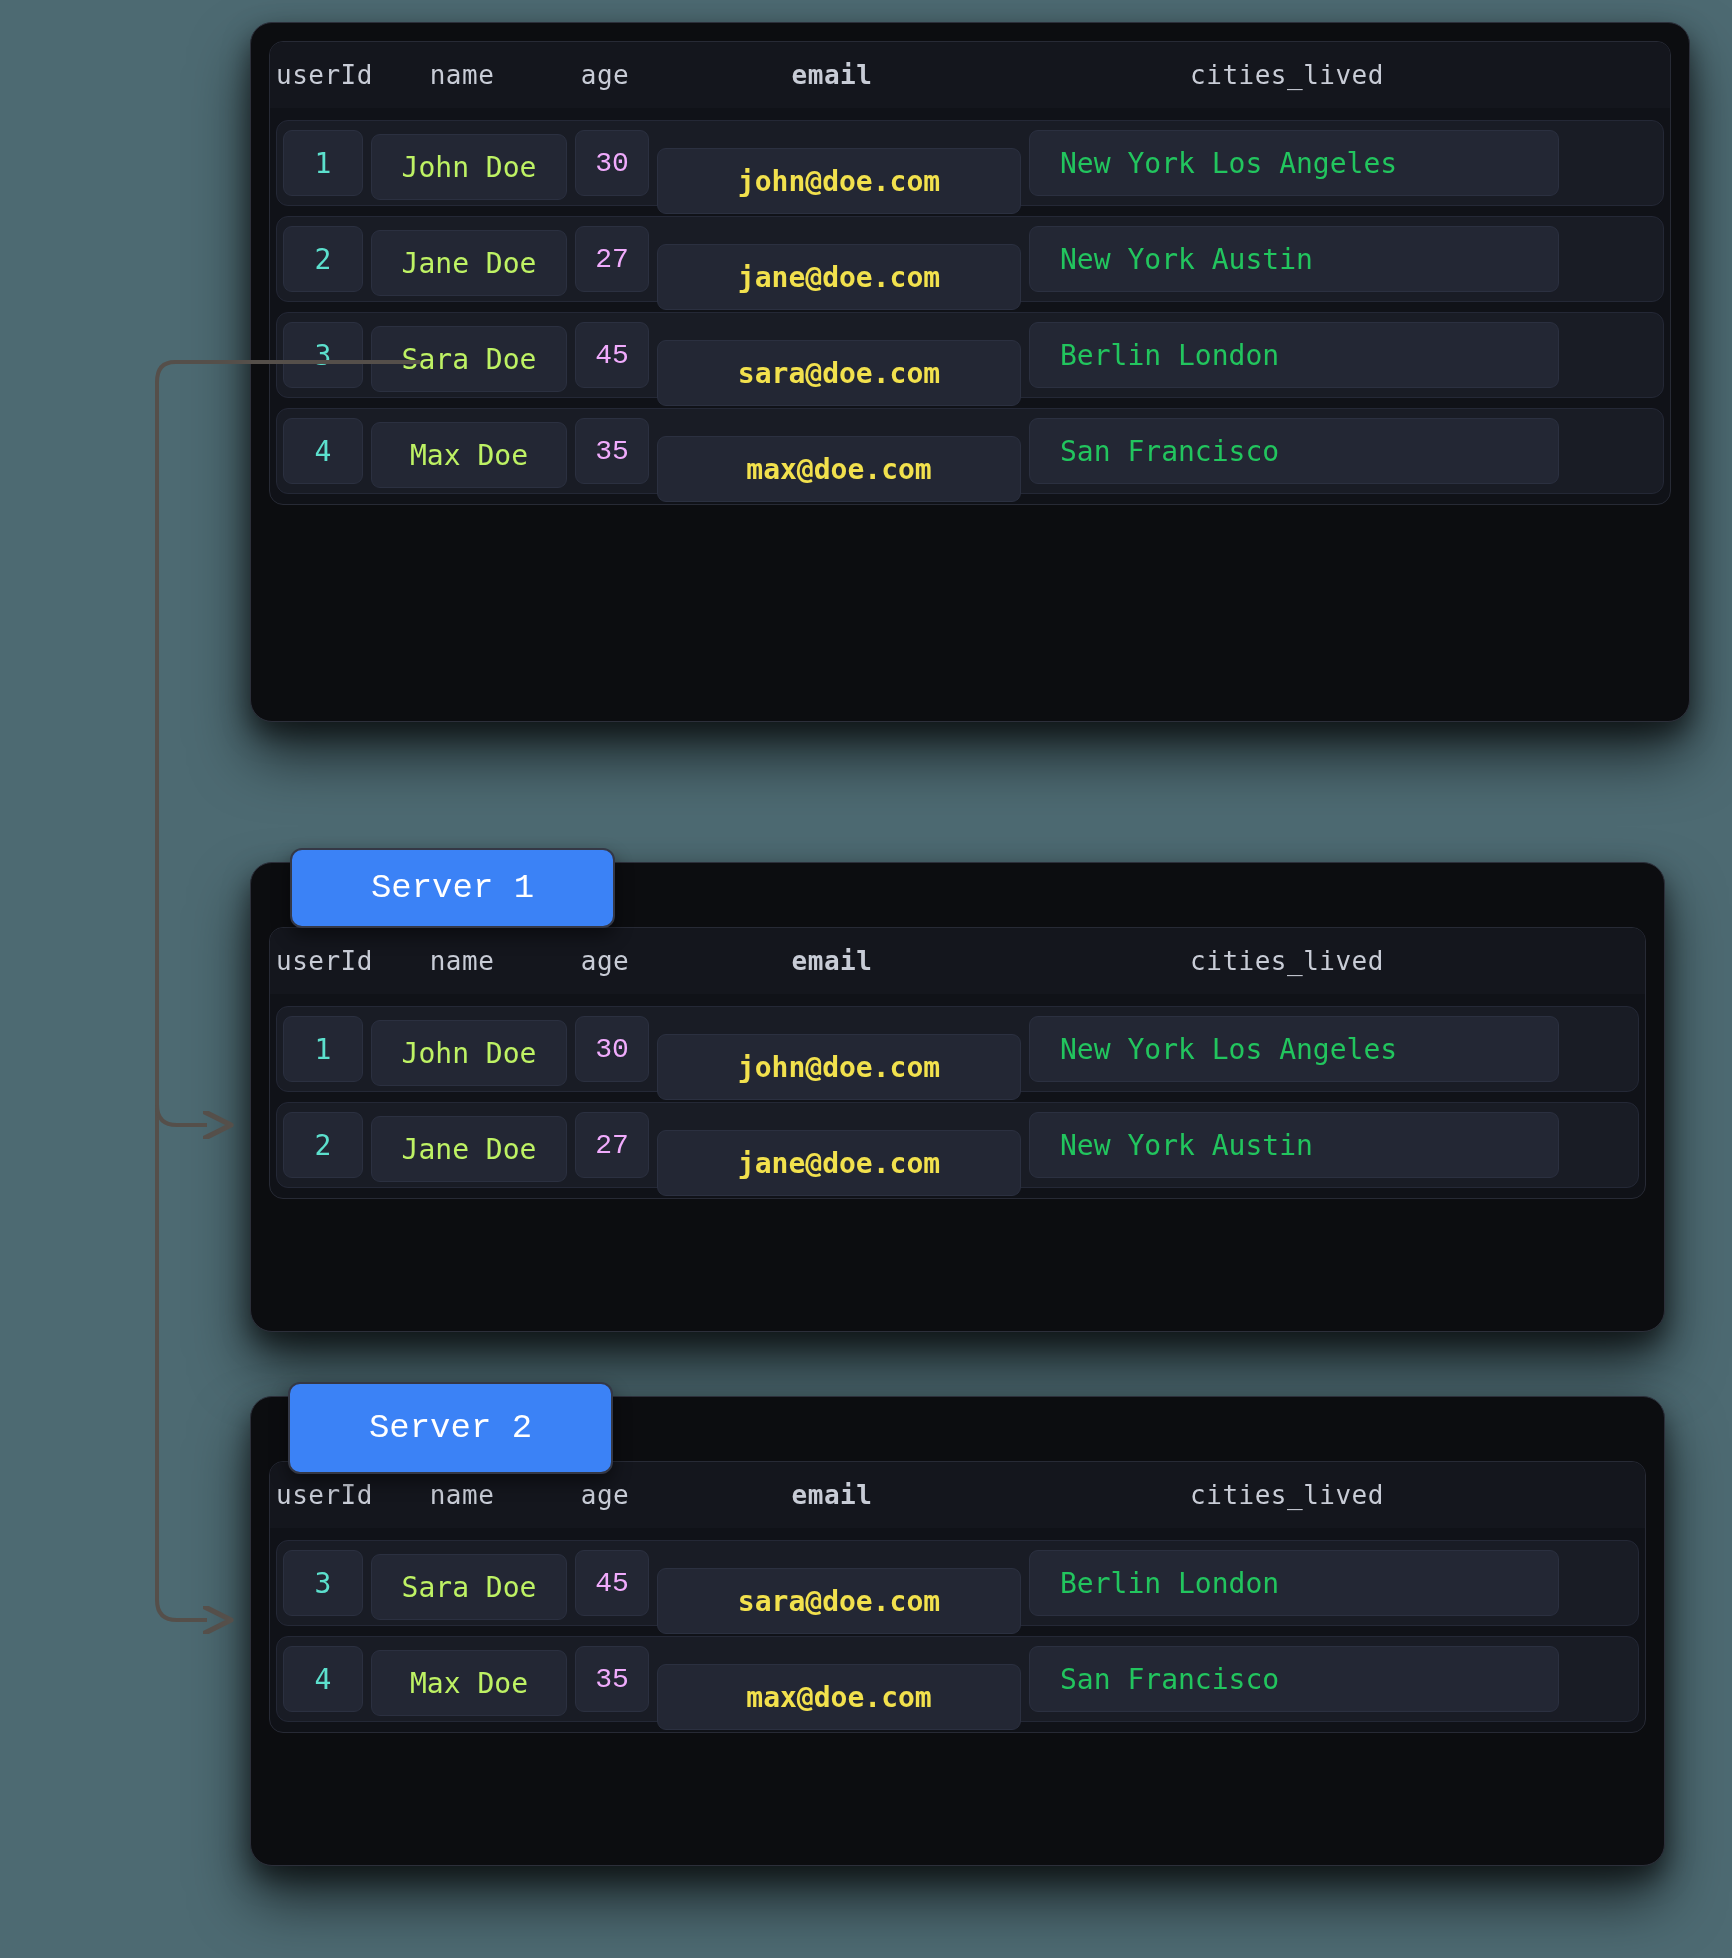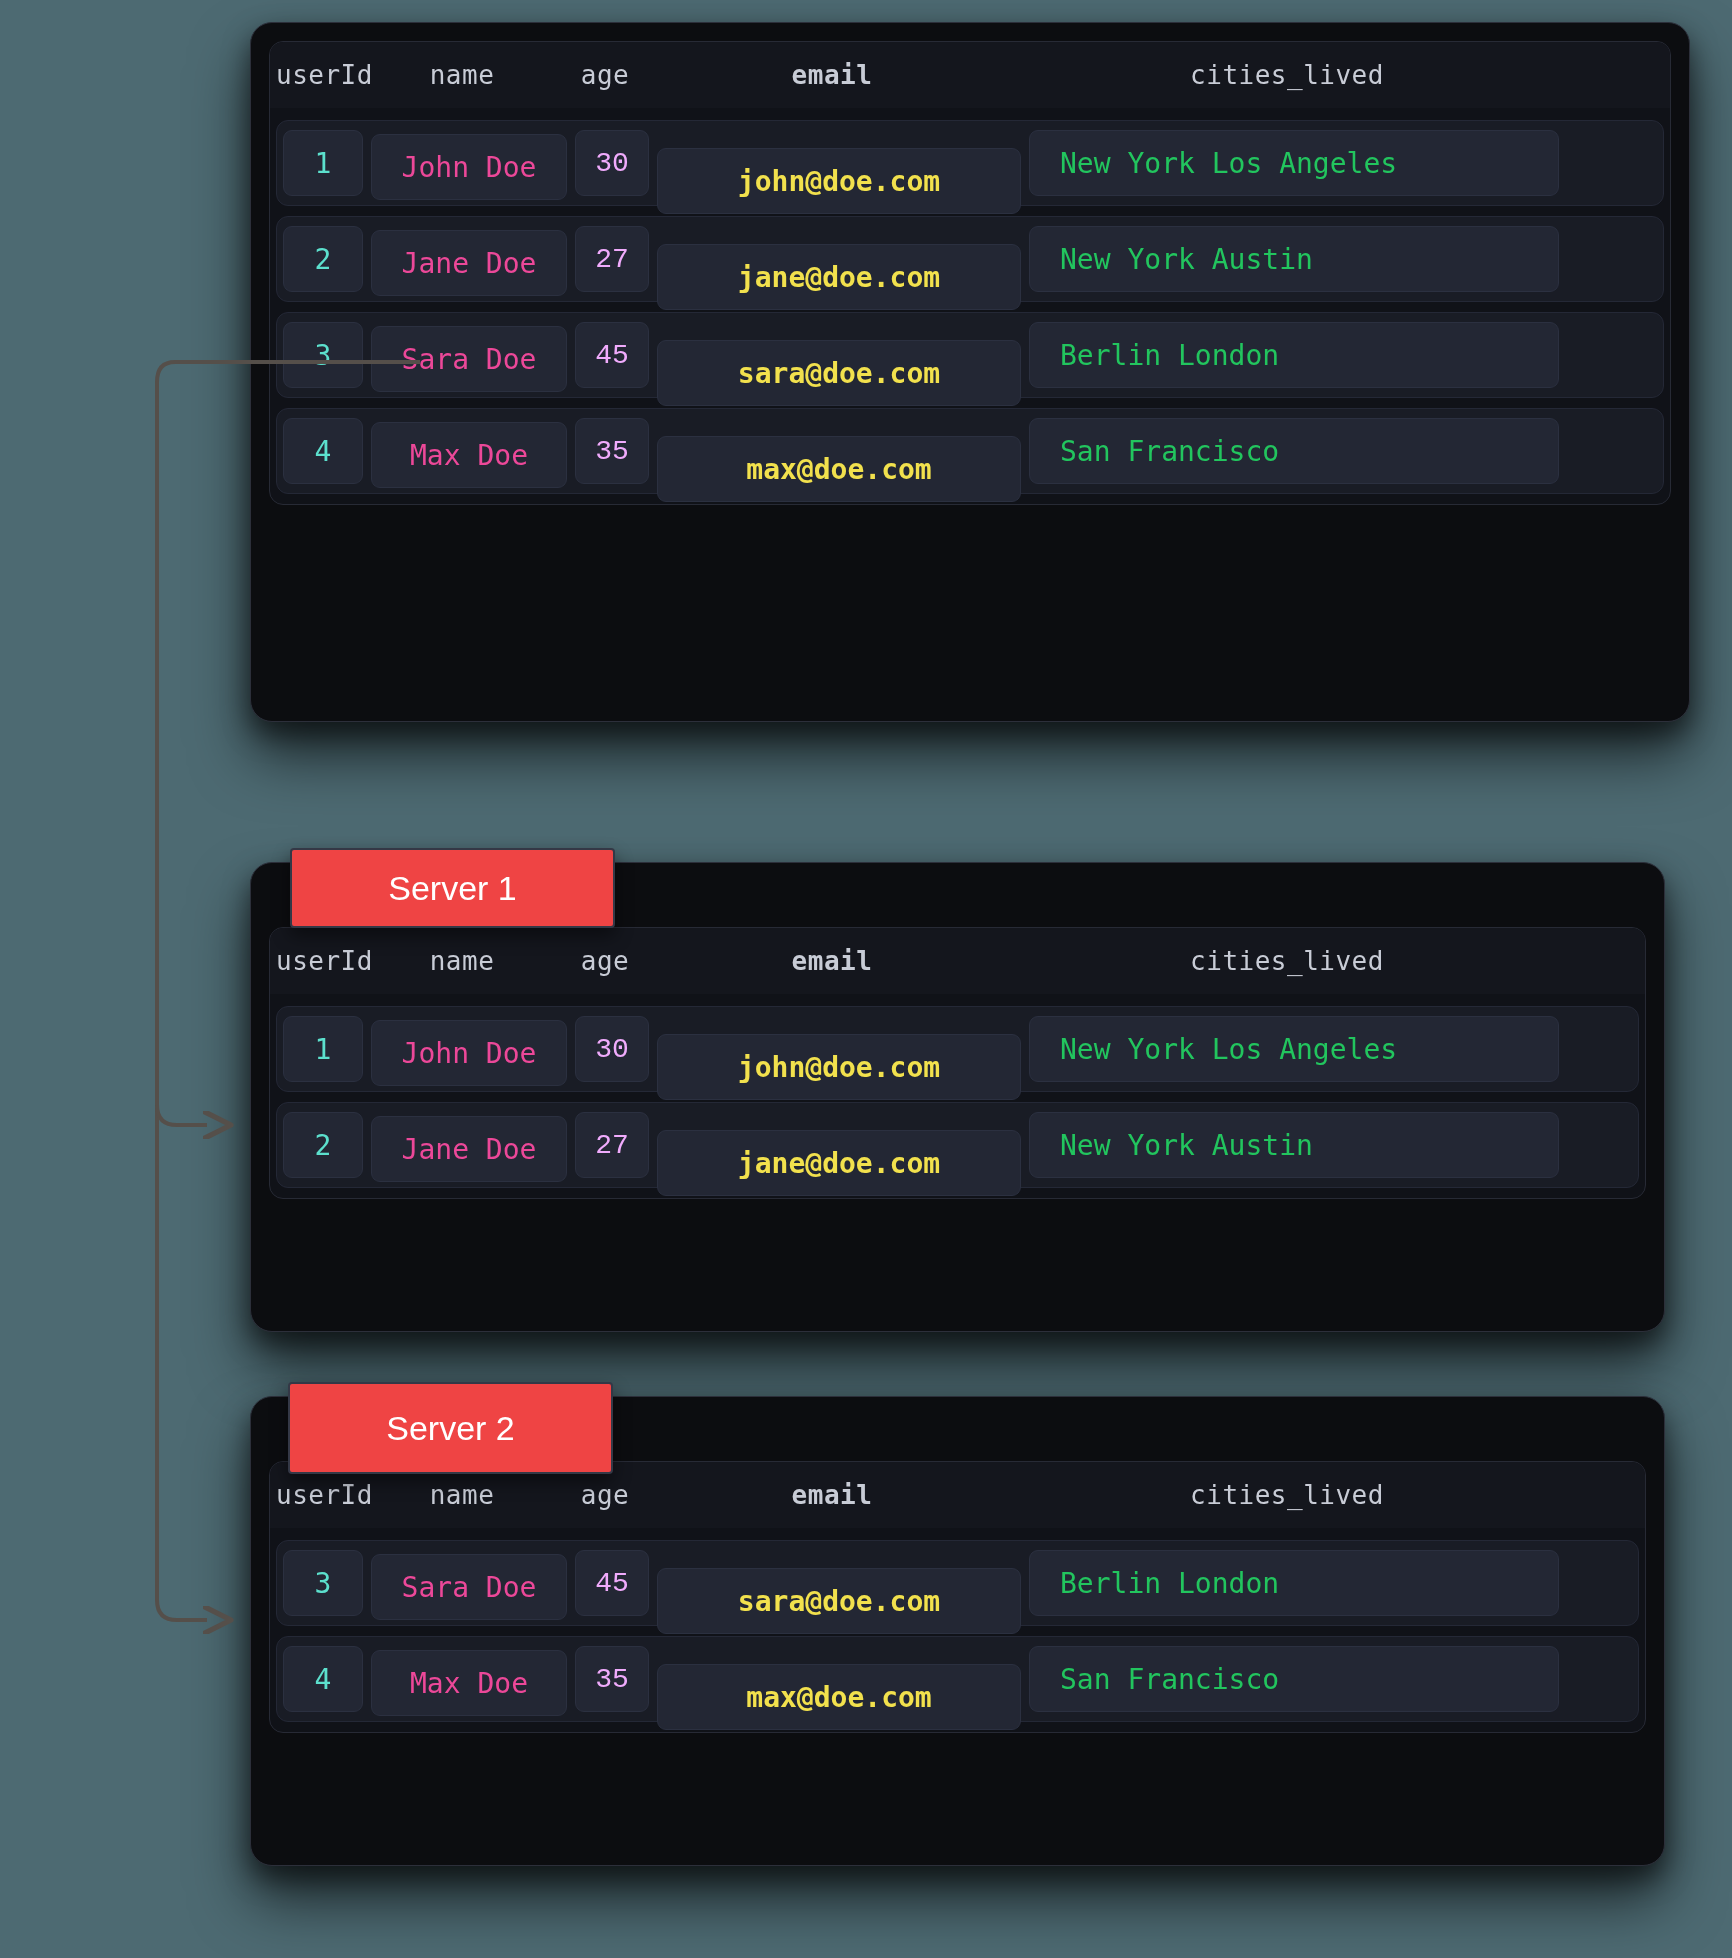--- a/index.html
+++ b/index.html
@@ -84,33 +84,33 @@
   
   .c-id     { width: 80px;  }
   .c-name   { width: 196px; }
   .c-age    { width: 74px;  }
   .c-email  { width: 364px; font-weight: bold; }
   .c-cities { width: 530px; }
 
   .gap { width: 8px; flex: none; }
 
   .v-id     { color: #5ce0cd; }
-  .v-name   { color: #ec4899; margin-top: 8px; }
+  .v-name   { color: #bef264; margin-top: 8px; }
   .v-age    { color: #f0abfc; font-family: Liberation Mono, monospace; }
   .v-email  { color: #f2e14d; margin-top: 36px; }
   .v-cities { color: #22c55e; justify-content: flex-start; padding-left: 30px; }
 
   
   .server-badge {
     position: absolute;
-    background: #ef4444;
+    background: #3b82f6;
     border: 2px solid #343846;
-    border-radius: 4px;
+    border-radius: 12px;
     color: #ffffff;
-    font-family: Liberation Sans, sans-serif;
+    font-family: Liberation Mono, monospace;
     font-size: 34px;
     display: flex;
     align-items: center;
     justify-content: center;
     z-index: 6;
     box-shadow: 0 8px 18px rgba(0,0,0,0.45);
   }
 
   
   #connectors {

